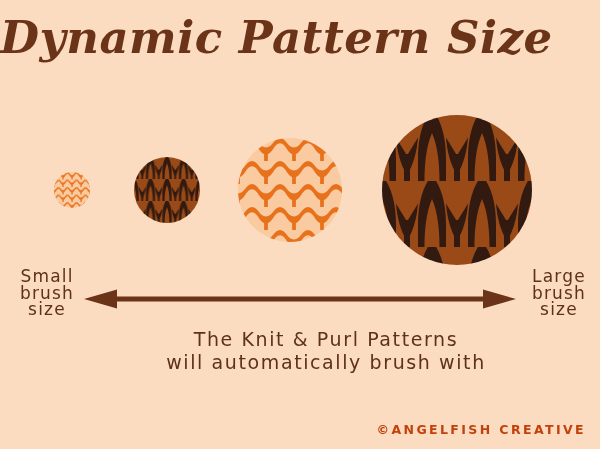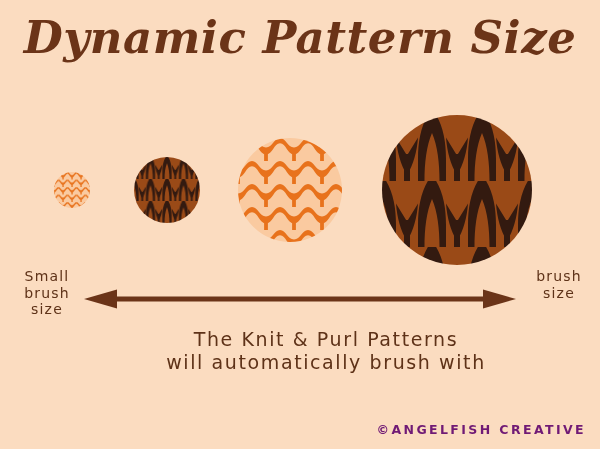--- a/index.html
+++ b/index.html
@@ -19,21 +19,20 @@
     background: #FBDCC0;
     overflow: hidden;
   }
 
   
   #title {
     position: absolute;
     top: 8px;
     left: 0;
     width: 600px;
-    text-align: center;
     font-family: "DejaVu Serif", serif;
     font-style: italic;
     font-weight: 700;
     font-size: 45px;
     letter-spacing: 0.5px;
     color: #6B3418;
     line-height: 1.35;
     white-space: nowrap;
   }
 
@@ -57,21 +56,21 @@
     top: 268px;
     width: 600px;
     height: 58px;
   }
   .end-label {
     position: absolute;
     top: 0;
     width: 74px;
     text-align: center;
     font-family: "DejaVu Sans", sans-serif;
-    font-size: 14px;
+    font-size: 17px;
     letter-spacing: 1.2px;
     line-height: 16.5px;
     color: #5E3218;
   }
   #label-small { left: 10px; }
   #label-large { left: 522px; }
 
   #arrow-svg {
     position: absolute;
     left: 84px;
@@ -98,21 +97,21 @@
 
   
   #credit {
     position: absolute;
     right: 14px;
     bottom: 12px;
     font-family: "DejaVu Sans", sans-serif;
     font-size: 12.5px;
     font-weight: 700;
     letter-spacing: 2.4px;
-    color: #701a75;
+    color: #c2410c;
     white-space: nowrap;
   }
 </style>
 </head>
 <body>
 
 <div id="poster">
 
   <div id="title">Dynamic Pattern Size</div>
 
@@ -194,20 +193,21 @@
       <div>size</div>
     </div>
 
     <svg id="arrow-svg" viewBox="0 0 432 22">
       <rect x="26" y="8.5" width="380" height="5" fill="#6B3418"></rect>
       <path d="M 0 11 L 33 1.5 L 33 20.5 Z" fill="#6B3418"></path>
       <path d="M 432 11 L 399 1.5 L 399 20.5 Z" fill="#6B3418"></path>
     </svg>
 
     <div class="end-label" id="label-large">
+      <div>Large</div>
       <div>brush</div>
       <div>size</div>
     </div>
   </div>
 
   <div id="body-copy">
     <div>The Knit &amp; Purl Patterns</div>
     <div>will automatically brush with</div>
   </div>
 

